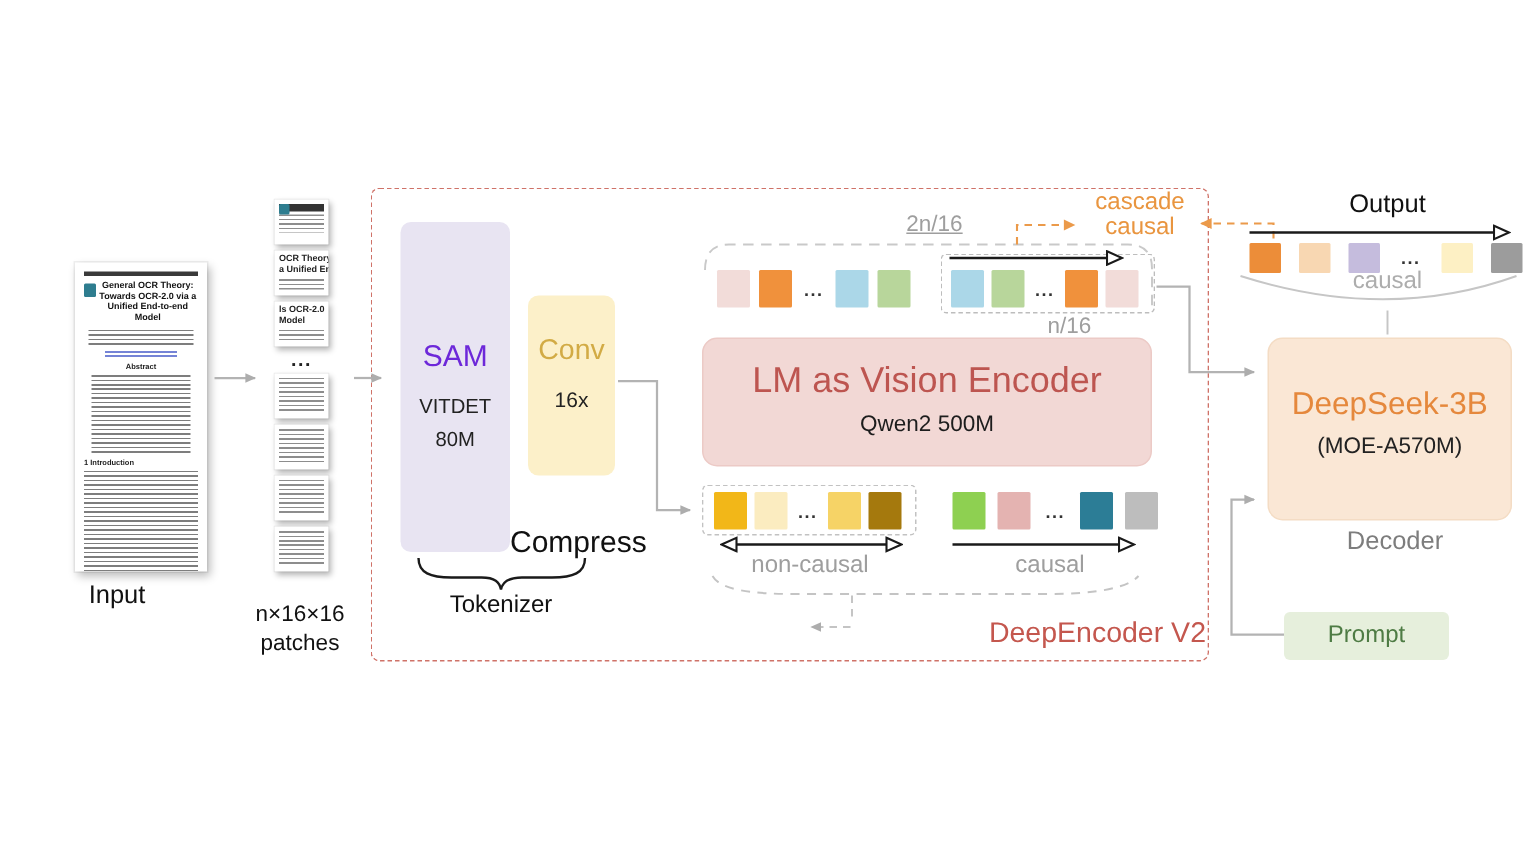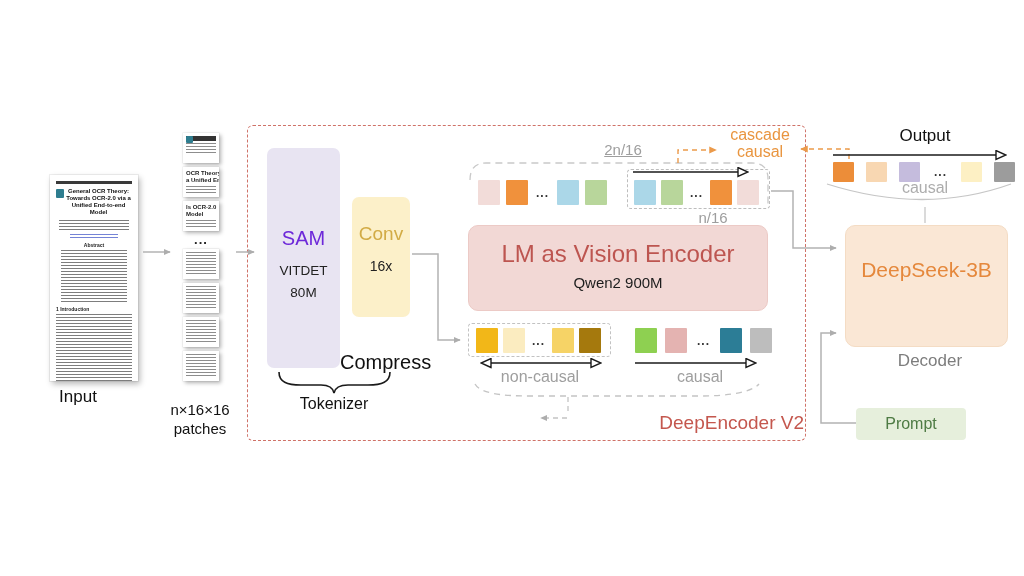--- a/index.html
+++ b/index.html
@@ -159,21 +159,21 @@
   <div id="sam-line1" class="abs ctr">VITDET</div>
   <div id="sam-line2" class="abs ctr">80M</div>
   <div id="conv-box" class="abs"></div>
   <div id="conv-name" class="abs ctr">Conv</div>
   <div id="conv-line1" class="abs ctr">16x</div>
   <div id="compress-label" class="abs ctr">Compress</div>
   <div id="tokenizer-label" class="abs ctr">Tokenizer</div>
 
   <div id="lm-box" class="abs"></div>
   <div id="lm-title" class="abs ctr">LM as Vision Encoder</div>
-  <div id="lm-subtitle" class="abs ctr">Qwen2 900M</div>
+  <div id="lm-subtitle" class="abs ctr">Qwen2 500M</div>
 
   <div id="row-top-left" class="abs tokrow">
       <span class="tok" style="background: rgb(242, 220, 217);"></span>
       <span class="tok" style="background: rgb(240, 145, 60);"></span>
       <span class="dots">...</span>
       <span class="tok" style="background: rgb(171, 215, 232);"></span>
       <span class="tok" style="background: rgb(184, 214, 155);"></span>
     </div>
   <div id="topbox" class="abs"></div>
   <div id="row-top-boxed" class="abs tokrow">
@@ -213,20 +213,21 @@
       <span class="tok" style="background: rgb(236, 141, 57);"></span>
       <span class="tok" style="background: rgb(248, 215, 178);"></span>
       <span class="tok" style="background: rgb(197, 188, 221);"></span>
       <span class="dots">...</span>
       <span class="tok" style="background: rgb(253, 240, 196);"></span>
       <span class="tok" style="background: rgb(156, 156, 156);"></span>
     </div>
   <div id="output-causal" class="abs ctr">causal</div>
   <div id="decoder-box" class="abs"></div>
   <div id="decoder-title" class="abs ctr">DeepSeek-3B</div>
+  <div id="decoder-subtitle" class="abs ctr">(MOE-A570M)</div>
   <div id="decoder-label" class="abs ctr">Decoder</div>
   <div id="prompt-box" class="abs"></div>
   <div id="prompt-label" class="abs ctr">Prompt</div>
 
   <svg id="overlay" class="abs" viewBox="0 0 1024 576" xmlns="http://www.w3.org/2000/svg">
     <defs>
       <marker id="ag" viewBox="0 0 10 10" markerWidth="8" markerHeight="8" refX="8" refY="5" orient="auto" markerUnits="userSpaceOnUse">
         <path d="M0,1 L9,5 L0,9 z" fill="#adadad"></path>
       </marker>
       <marker id="ab" viewBox="0 0 12 11" markerWidth="12" markerHeight="11" refX="10" refY="5.5" orient="auto-start-reverse" markerUnits="userSpaceOnUse">

